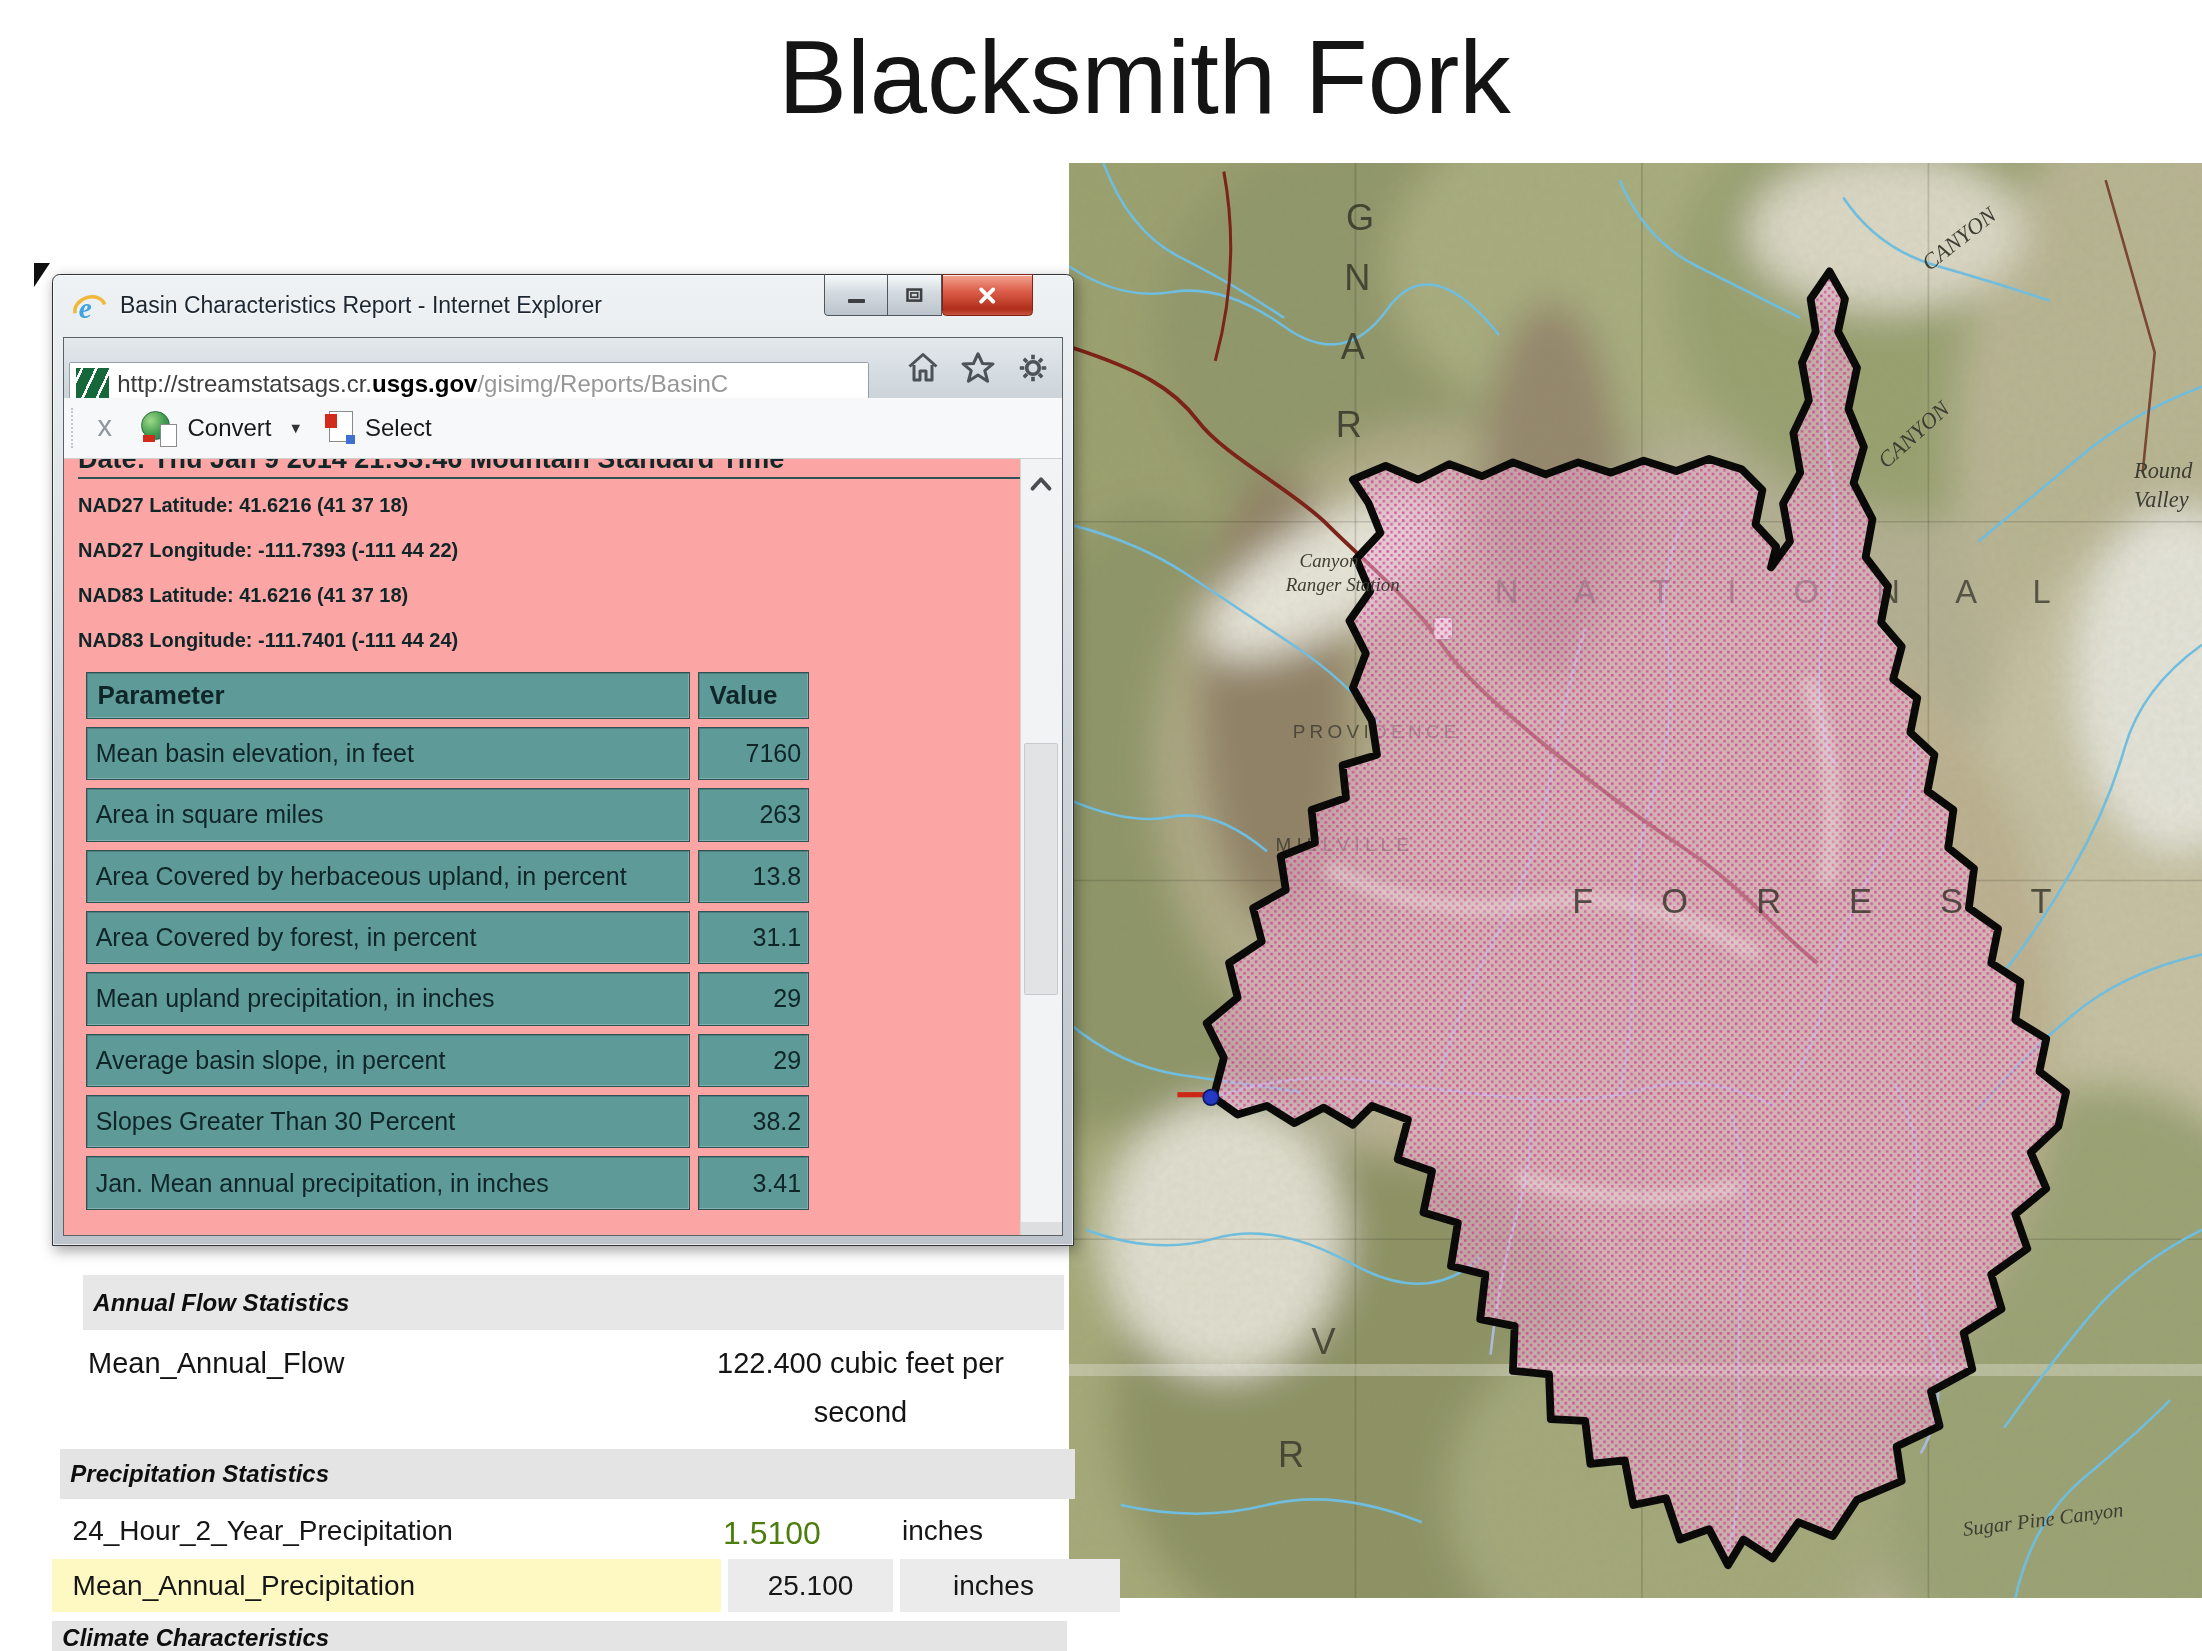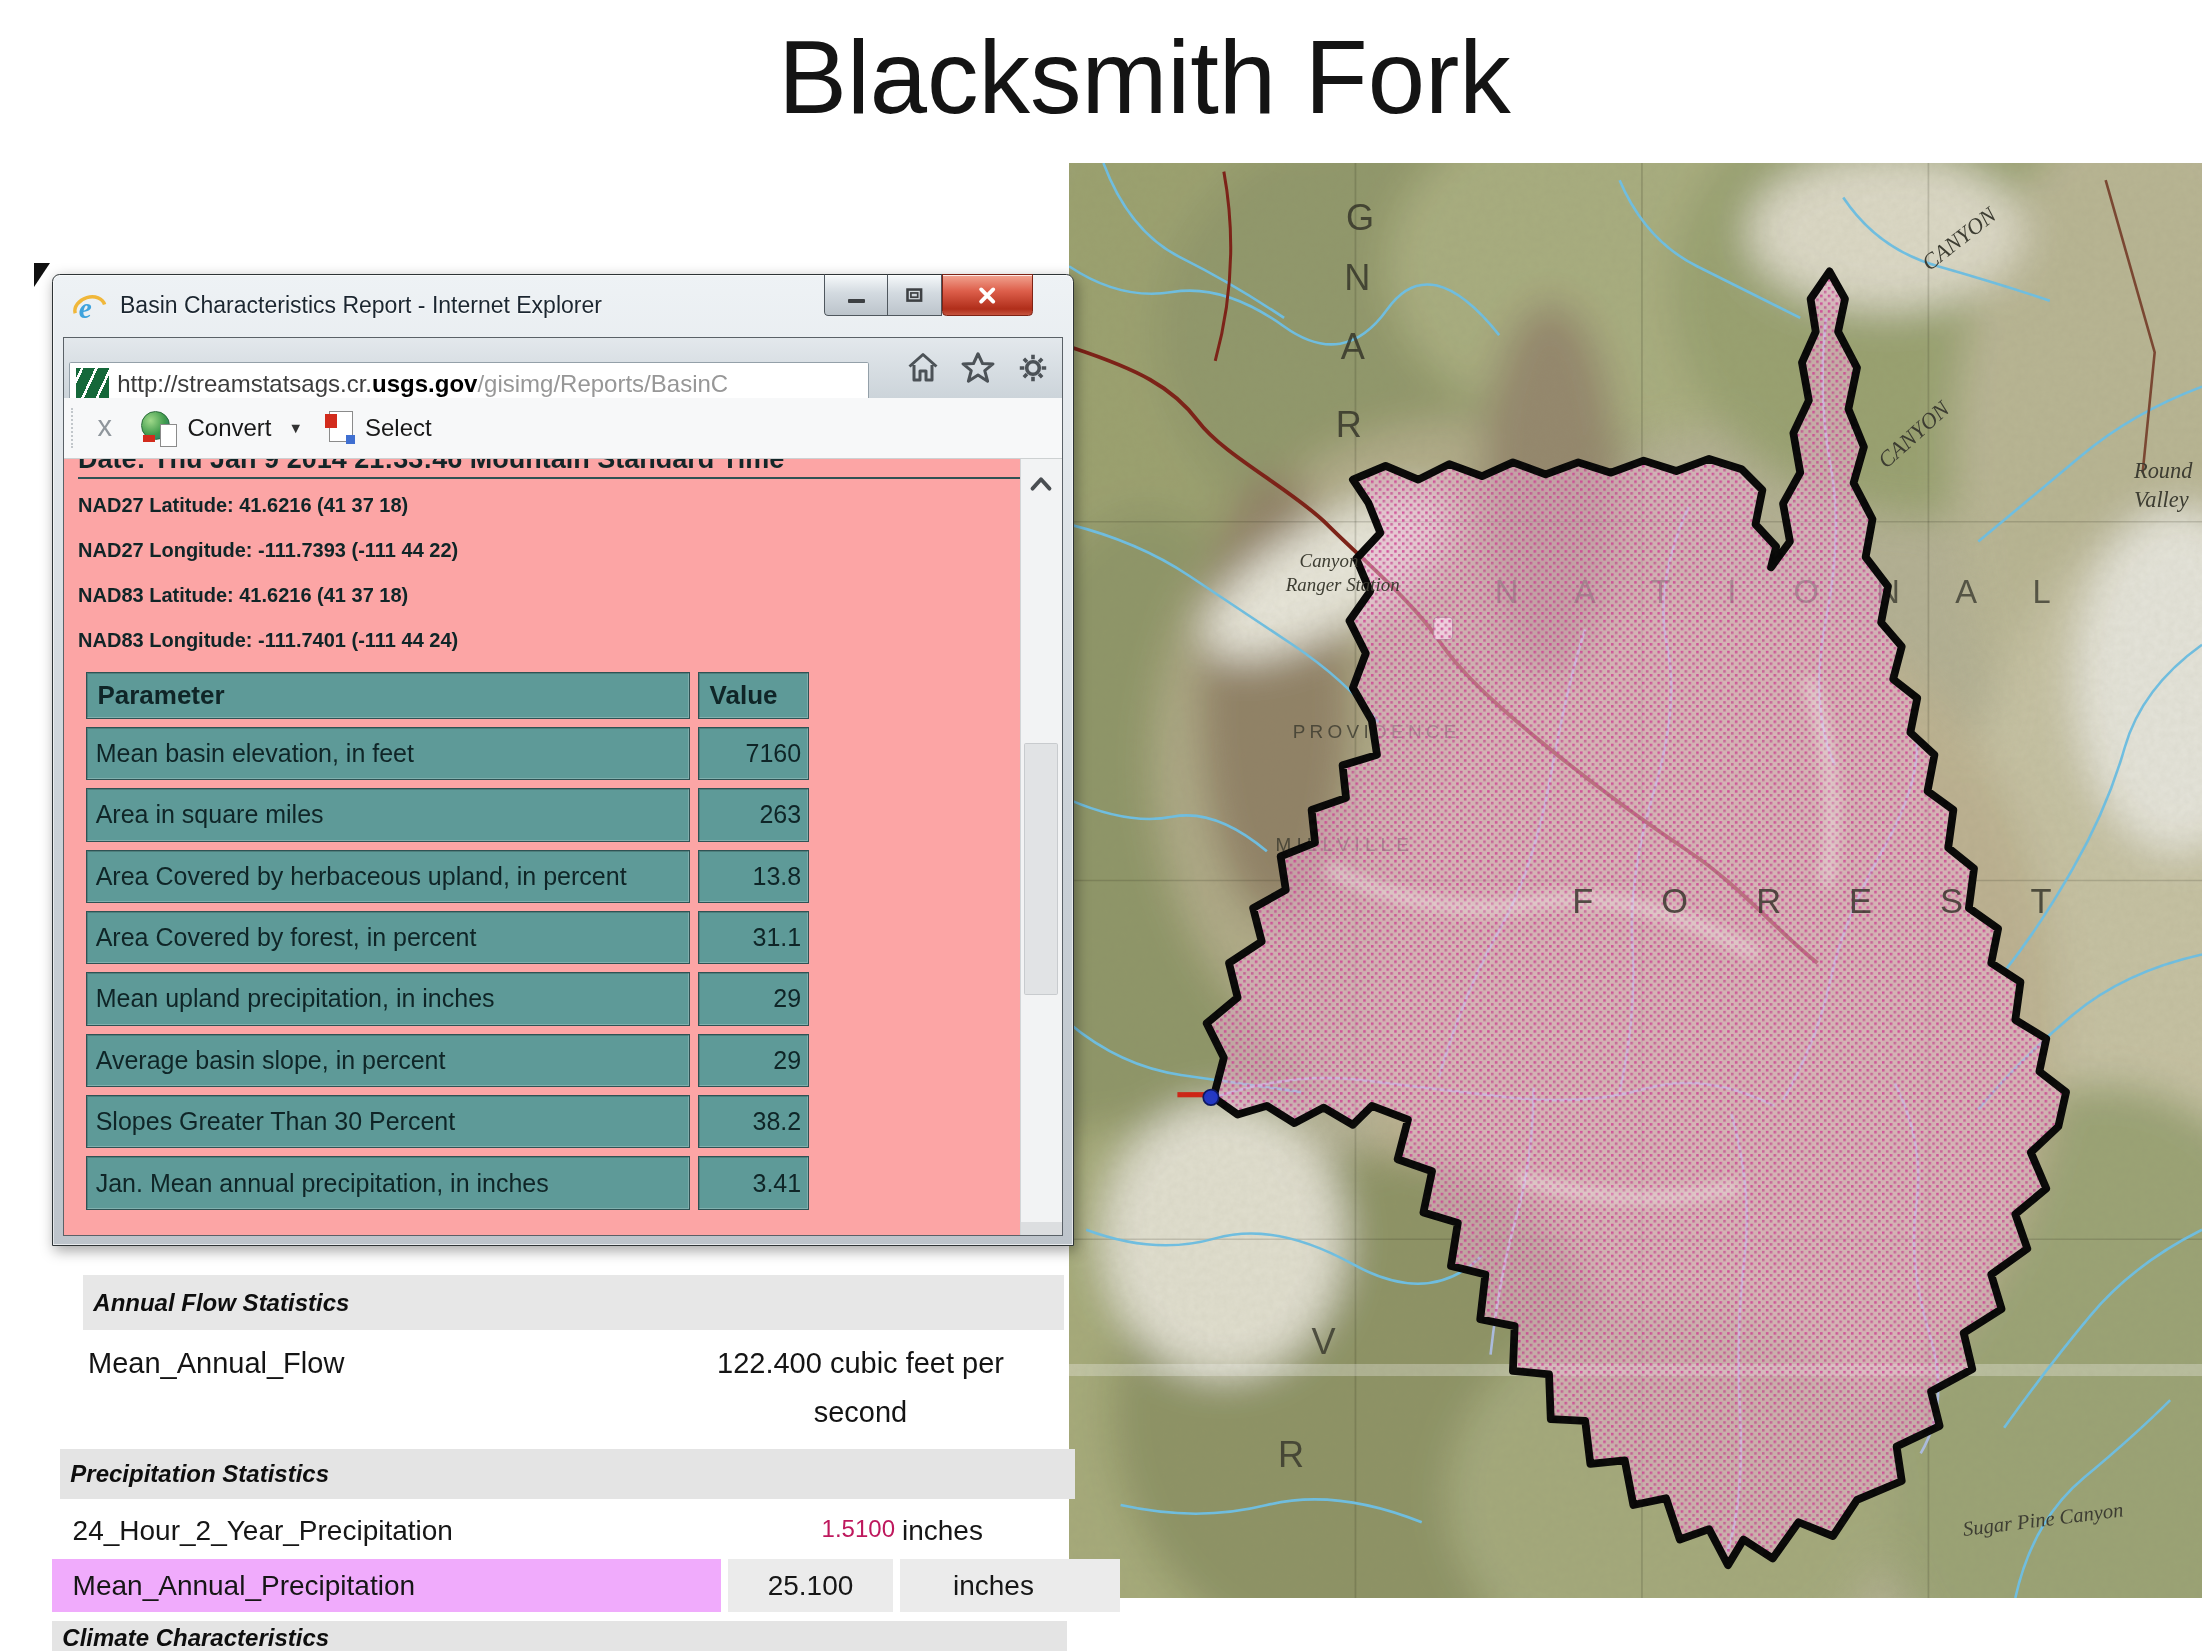--- a/index.html
+++ b/index.html
@@ -131,25 +131,25 @@
   .band.climate .hd{padding-top:3.4px;}
   .flow-label{position:absolute;left:88px;top:1347px;font-size:29px;color:#141414;z-index:2;}
   .flow-value{
     position:absolute;left:680px;top:1339px;width:361px;text-align:center;
     font-size:29px;line-height:49px;color:#141414;z-index:2;
   }
   .precip-row{position:absolute;z-index:2;height:53px;}
   .precip-row .cell{position:absolute;top:0;height:53px;display:flex;align-items:center;}
   .row-white{left:52px;top:1504px;width:1015px;background:#ffffff;}
   .row-gray{left:52px;top:1559px;width:1015px;background:transparent;}
-  .row-gray .g1{left:0;width:669px;background:#f0abfc;}
+  .row-gray .g1{left:0;width:669px;background:#fef9c3;}
   .row-gray .g2{left:676px;width:165px;background:#ebebeb;}
   .row-gray .g3{left:848px;width:167px;background:#ebebeb;}
   .p-label{position:absolute;left:20.6px;font-size:28px;color:#161616;white-space:nowrap;}
-  .p-value{position:absolute;left:671px;width:172px;text-align:right;font-size:24px;color:#be185d;}
+  .p-value{position:absolute;left:671px;width:172px;text-align:left;font-size:32px;color:#4d7c0f;}
   .p-units{position:absolute;left:850px;padding-left:0px;font-size:28px;color:#161616;}
   .precip-row .inner-label{font-size:28px;color:#161616;padding-left:20.6px;white-space:nowrap;}
   
   .cursor-artifact{
     position:absolute;left:34px;top:263px;width:0;height:0;z-index:6;
     border-top:24px solid #101010;border-right:16.3px solid transparent;
   }
 </style>
 </head>
 <body>

